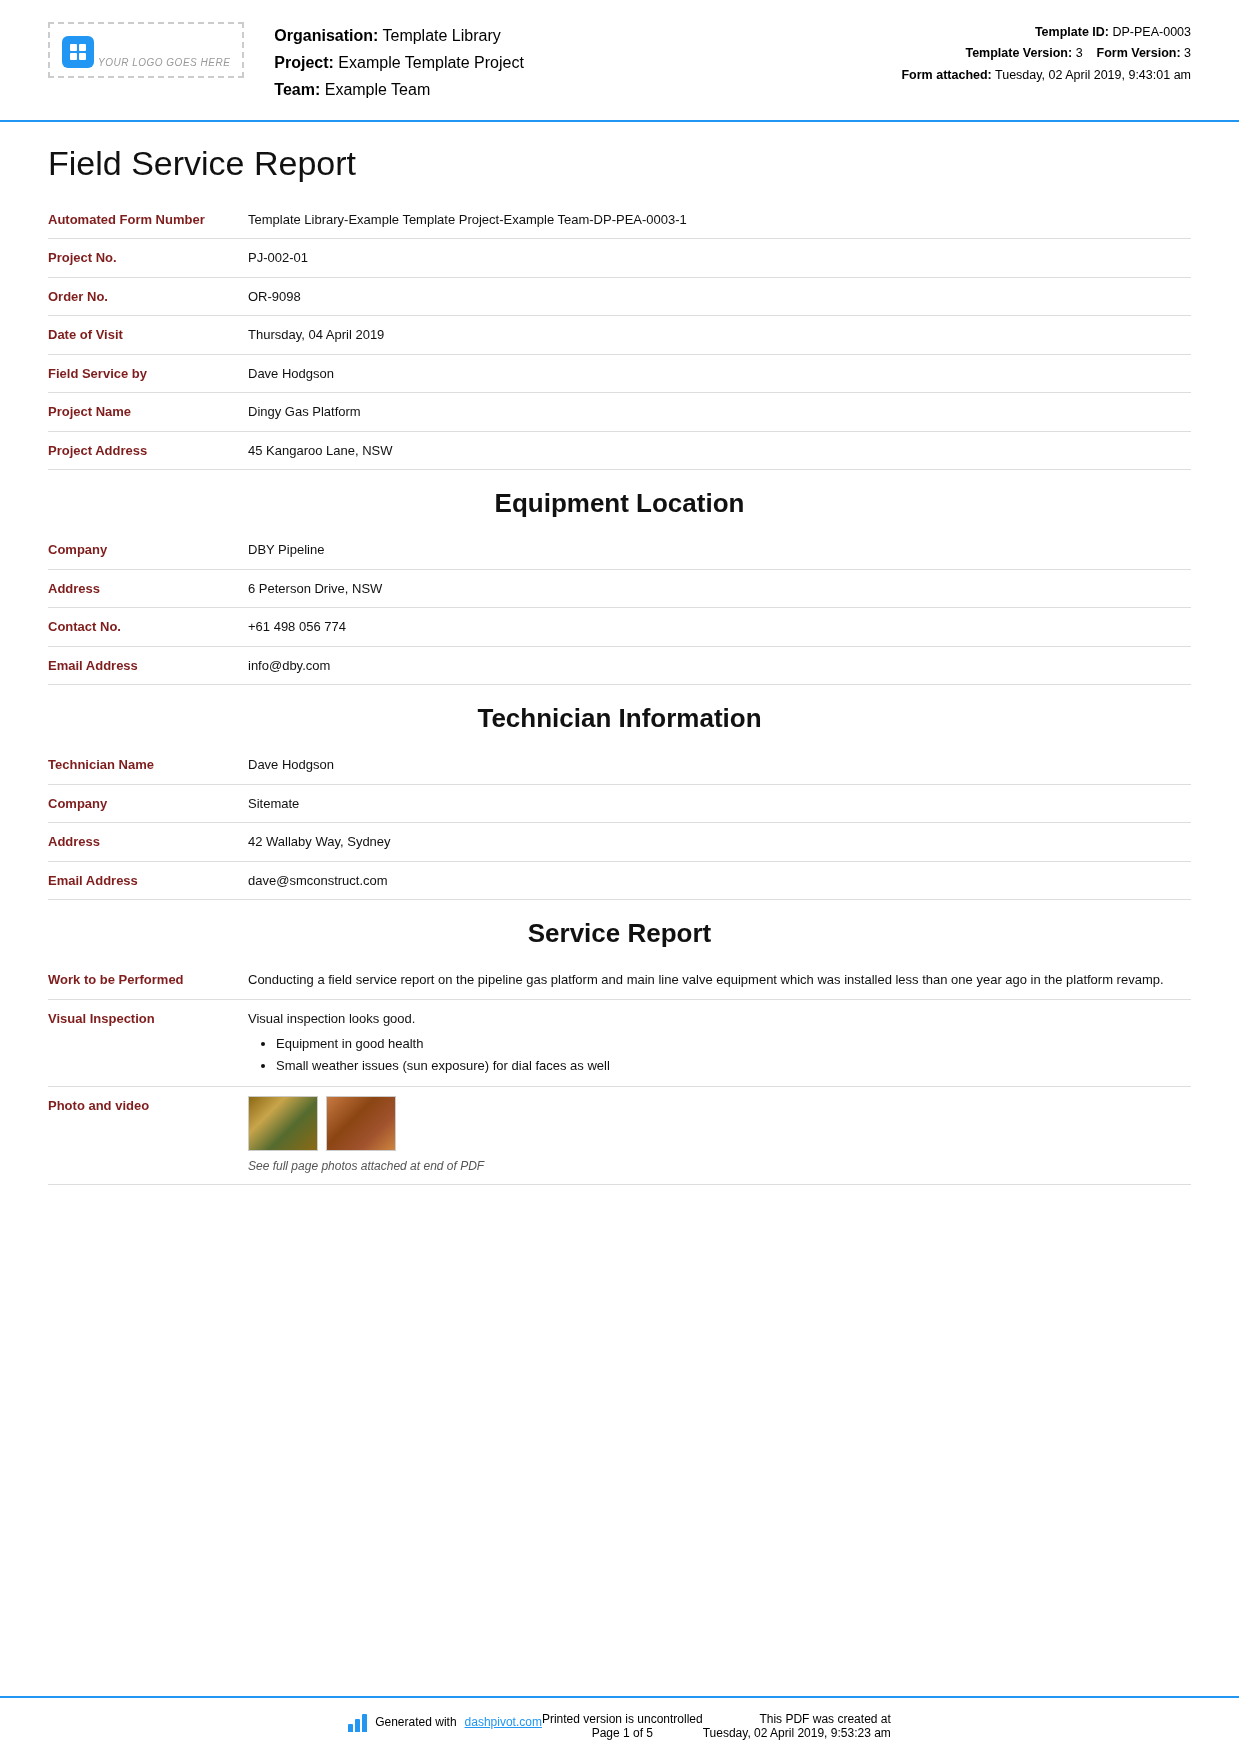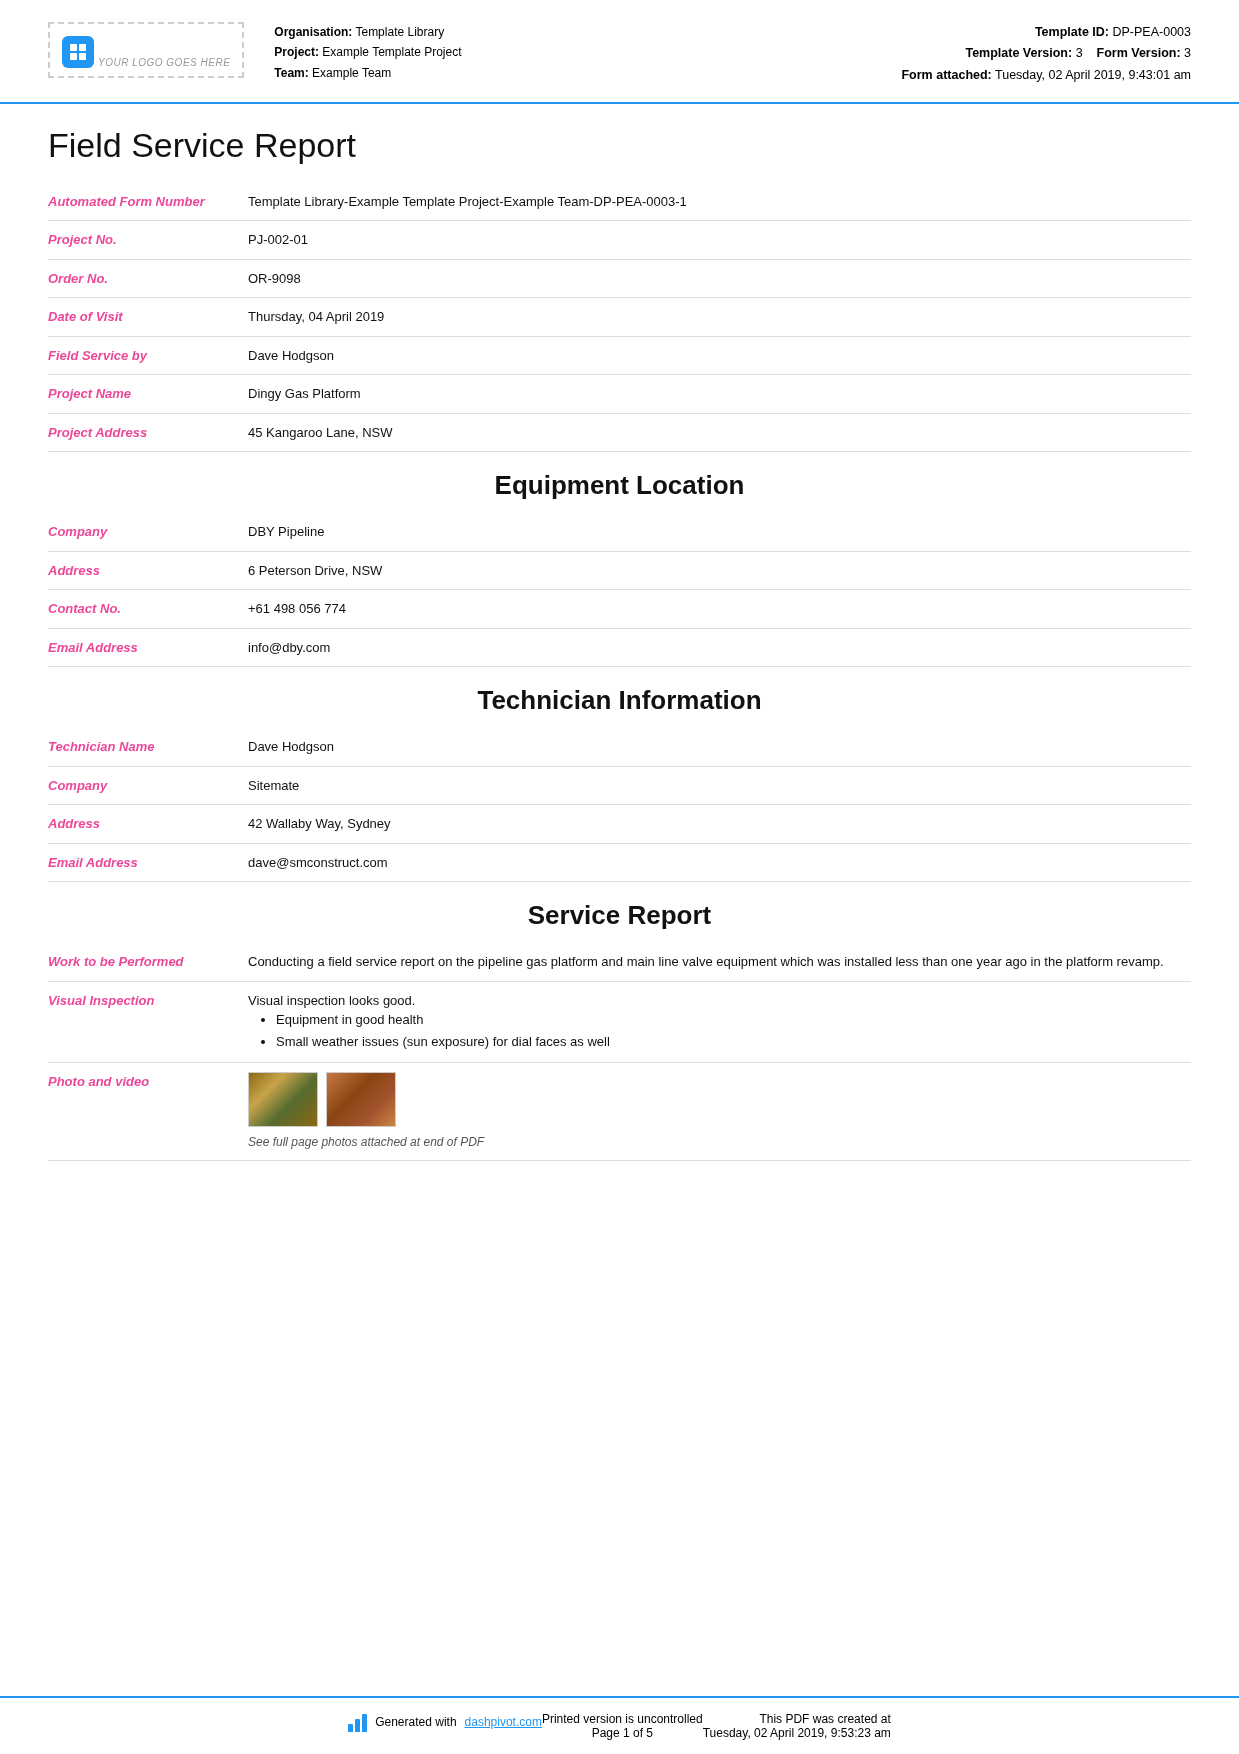--- a/index.html
+++ b/index.html
@@ -48,21 +48,21 @@
     .logo-icon svg { fill: #fff; }
     .logo-text {
       font-size: 10px;
       color: #999;
       font-style: italic;
       text-transform: uppercase;
       letter-spacing: 0.5px;
     }
     .header-meta {
       flex: 1;
-      font-size: 12px;
+      font-size: 16px;
       line-height: 1.7;
     }
     .header-meta .label { font-weight: bold; }
     .header-right {
       font-size: 12.5px;
       line-height: 1.7;
       text-align: right;
       min-width: 260px;
     }
     .header-right .label { font-weight: bold; }
@@ -94,40 +94,40 @@
       padding: 9px 8px 9px 0;
       vertical-align: top;
       font-size: 13px;
       line-height: 1.5;
     }
     .info-table td.field-label {
       font-weight: bold;
       width: 200px;
       min-width: 170px;
       padding-right: 20px;
-      color: #ec4899;
-      font-style: italic;
+      color: #7f1d1d;
     }
     .info-table td.field-value {
       color: #111;
     }
 
     
     .section-heading {
       text-align: center;
       font-size: 26px;
       font-weight: bold;
       padding: 18px 0 12px 0;
       color: #111;
     }
 
     
     .bullet-list {
       list-style: disc;
       padding-left: 28px;
+      margin-top: 6px;
     }
     .bullet-list li {
       font-size: 13px;
       margin-bottom: 2px;
       color: #111;
     }
 
     
     .photo-container {
       display: flex;

